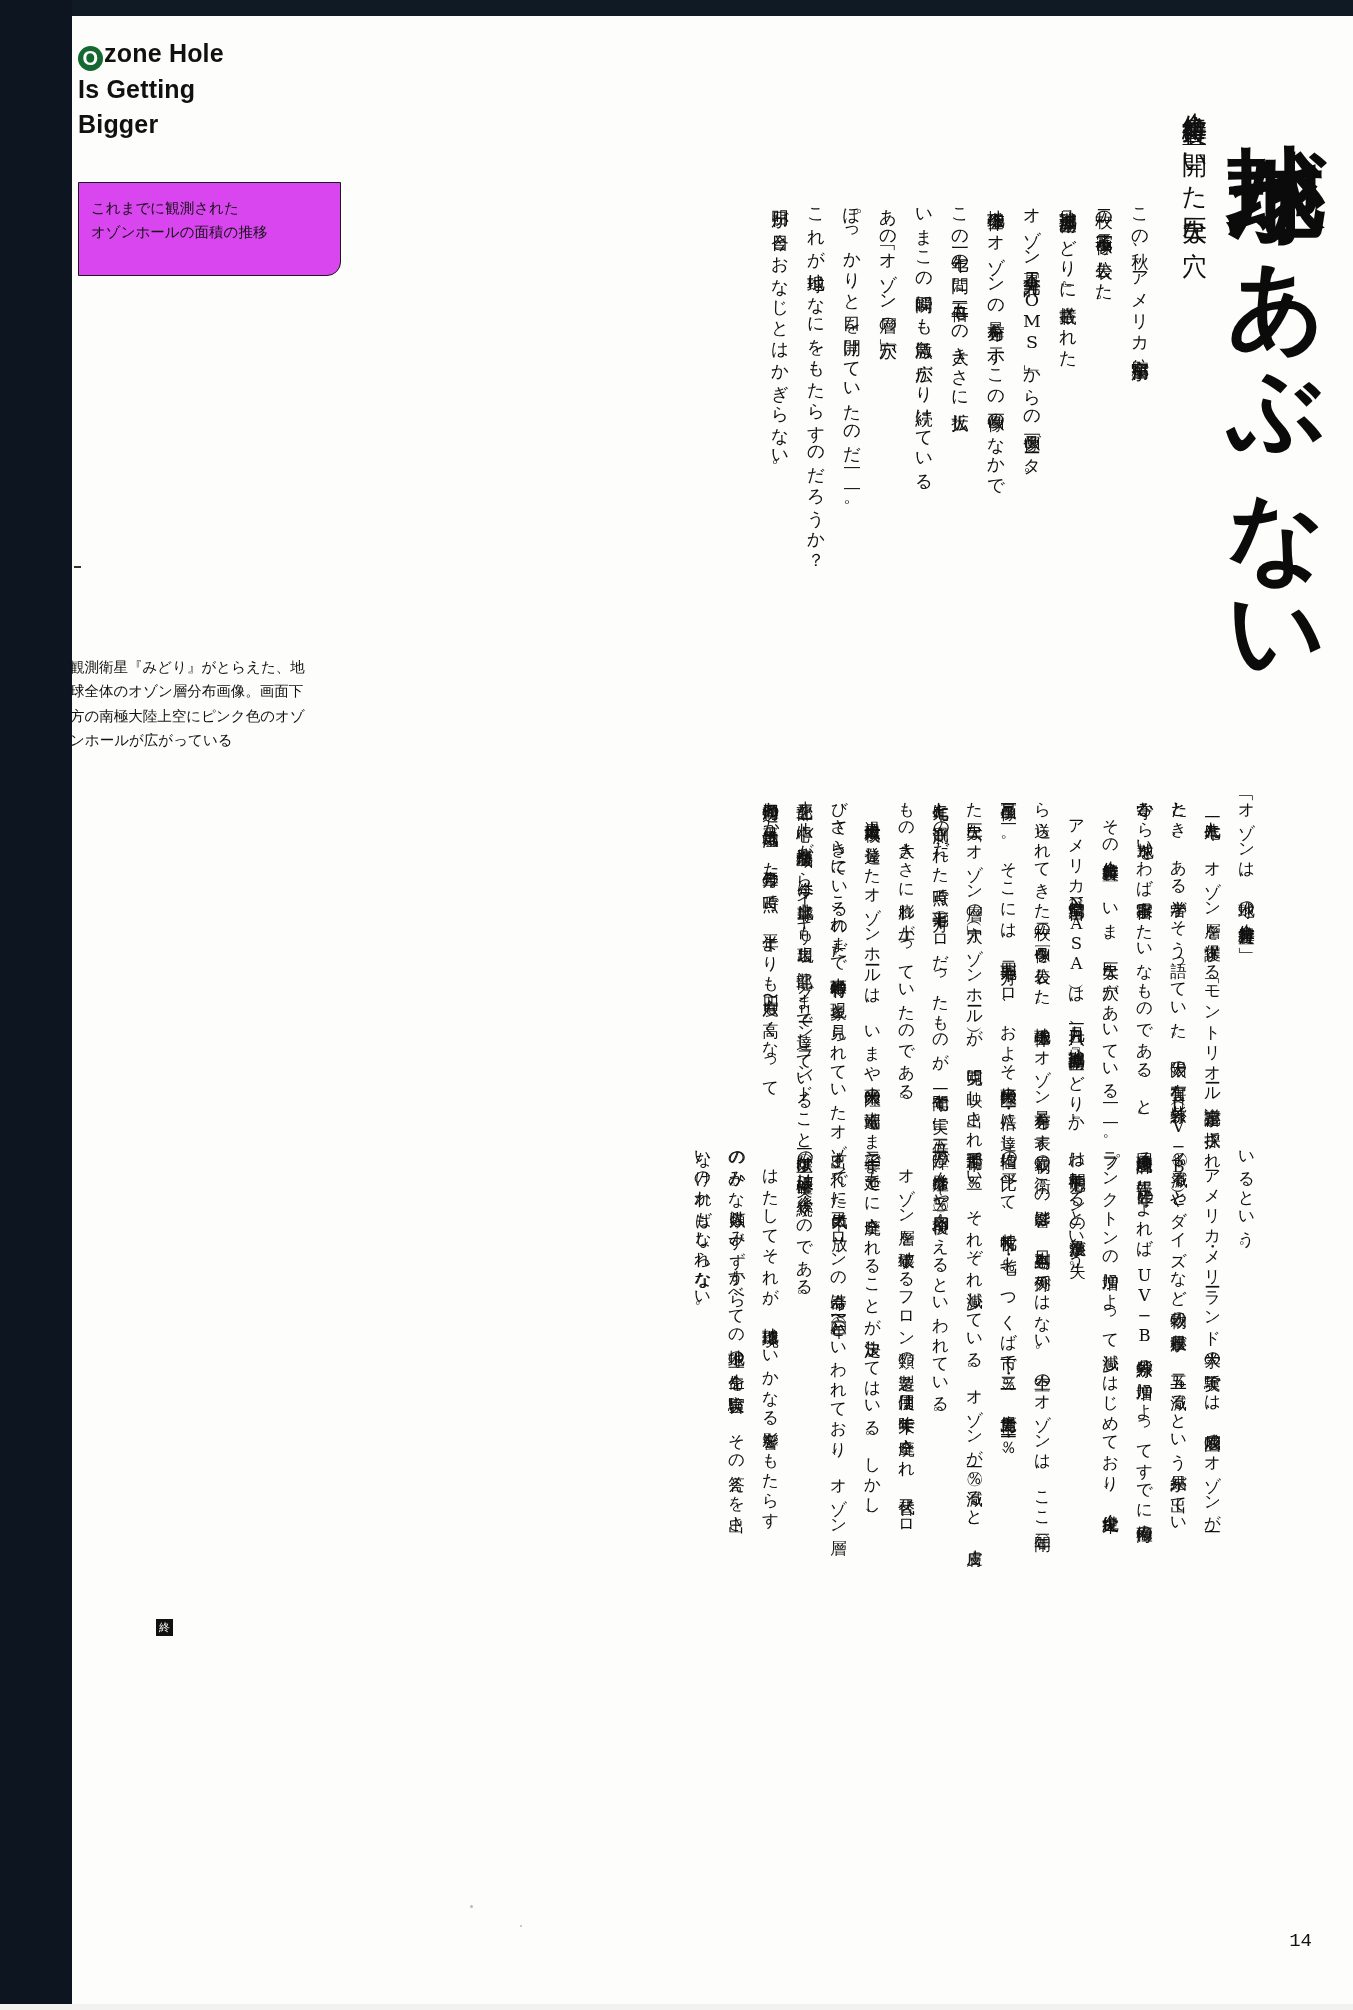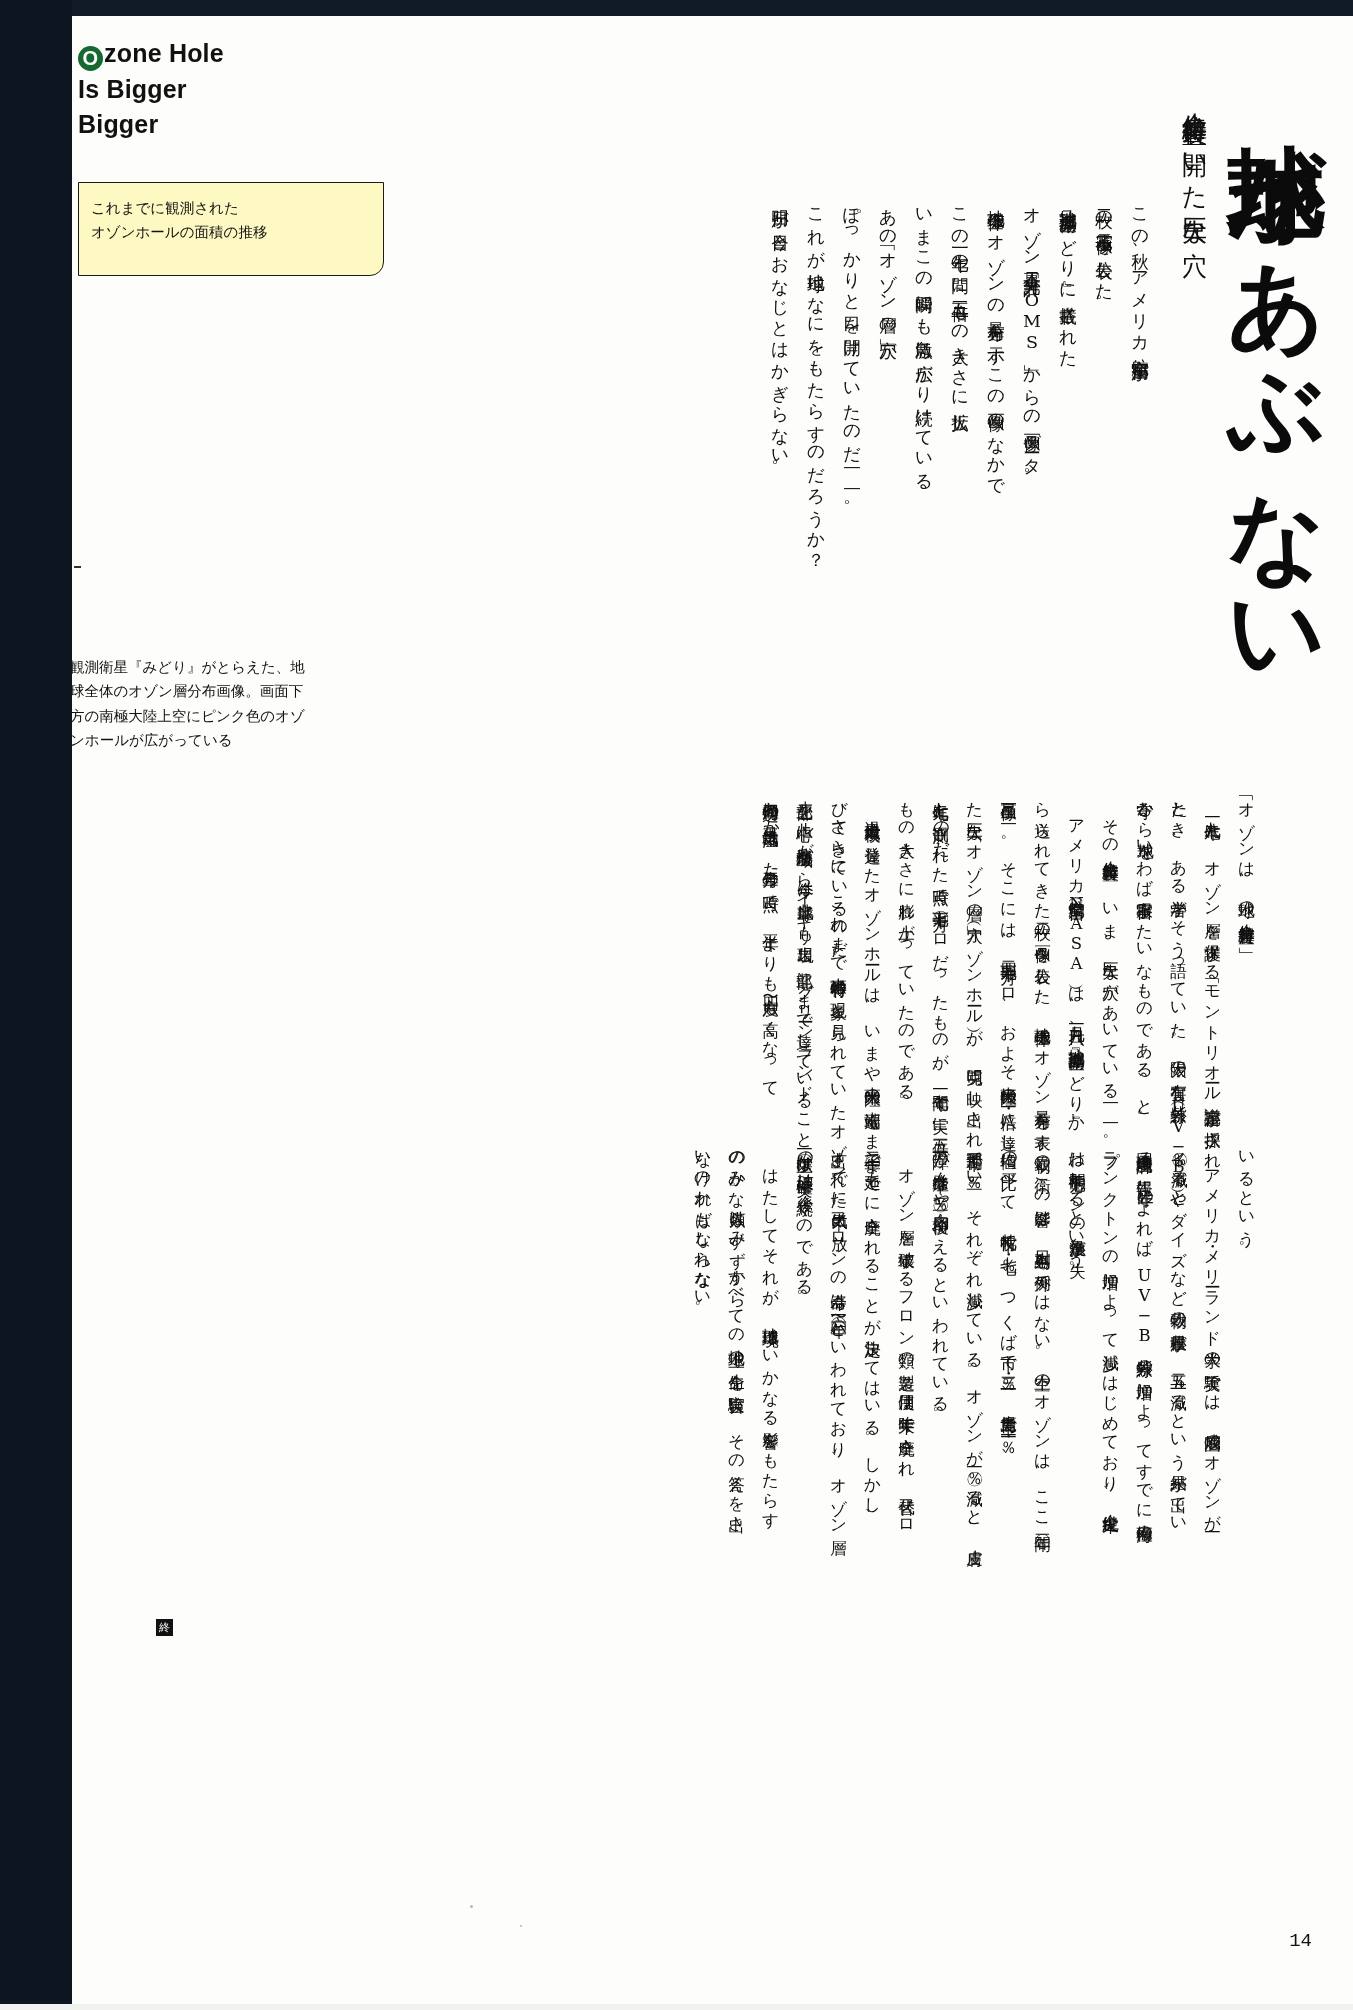--- a/index.html
+++ b/index.html
@@ -75,26 +75,26 @@
     font-size: 20px;
     margin-right: 1px;
     vertical-align: -3px;
   }
 
   
   .callout {
     position: absolute;
     left: 78px;
     top: 182px;
-    width: 306px;
+    width: 263px;
     border: 1.4px solid #1a1a1a;
     border-radius: 0 0 14px 0;
     padding: 14px 10px 10px 10px;
     box-sizing: border-box;
-    background: #fef9c3;
+    background: #d946ef;
   }
   .callout .title {
     font-size: 14.5px;
     line-height: 1.6;
     color: #111;
     margin: 0 0 6px 2px;
   }
   .callout ul {
     list-style: none;
     margin: 0;
@@ -239,21 +239,21 @@
 <div id="page">
   <div class="bleed-top"></div>
   <div class="bleed-left"></div>
   <div class="paper"></div>
   <div class="bleed-bottom"></div>
 
   <div class="kicker">
     <div>
       <span class="oz">O</span><span>zone Hole</span>
     </div>
-    <div>Is Bigger</div>
+    <div>Is Getting</div>
     <div>Bigger</div>
   </div>
 
   <div class="callout">
     <div class="title">これまでに観測された</div>
     <div class="title" style="margin-top:-4px;margin-bottom:20px;font-family:Liberation Mono, monospace;">オゾンホールの面積の推移</div>
   </div>
 
   <div class="tick"></div>
 

